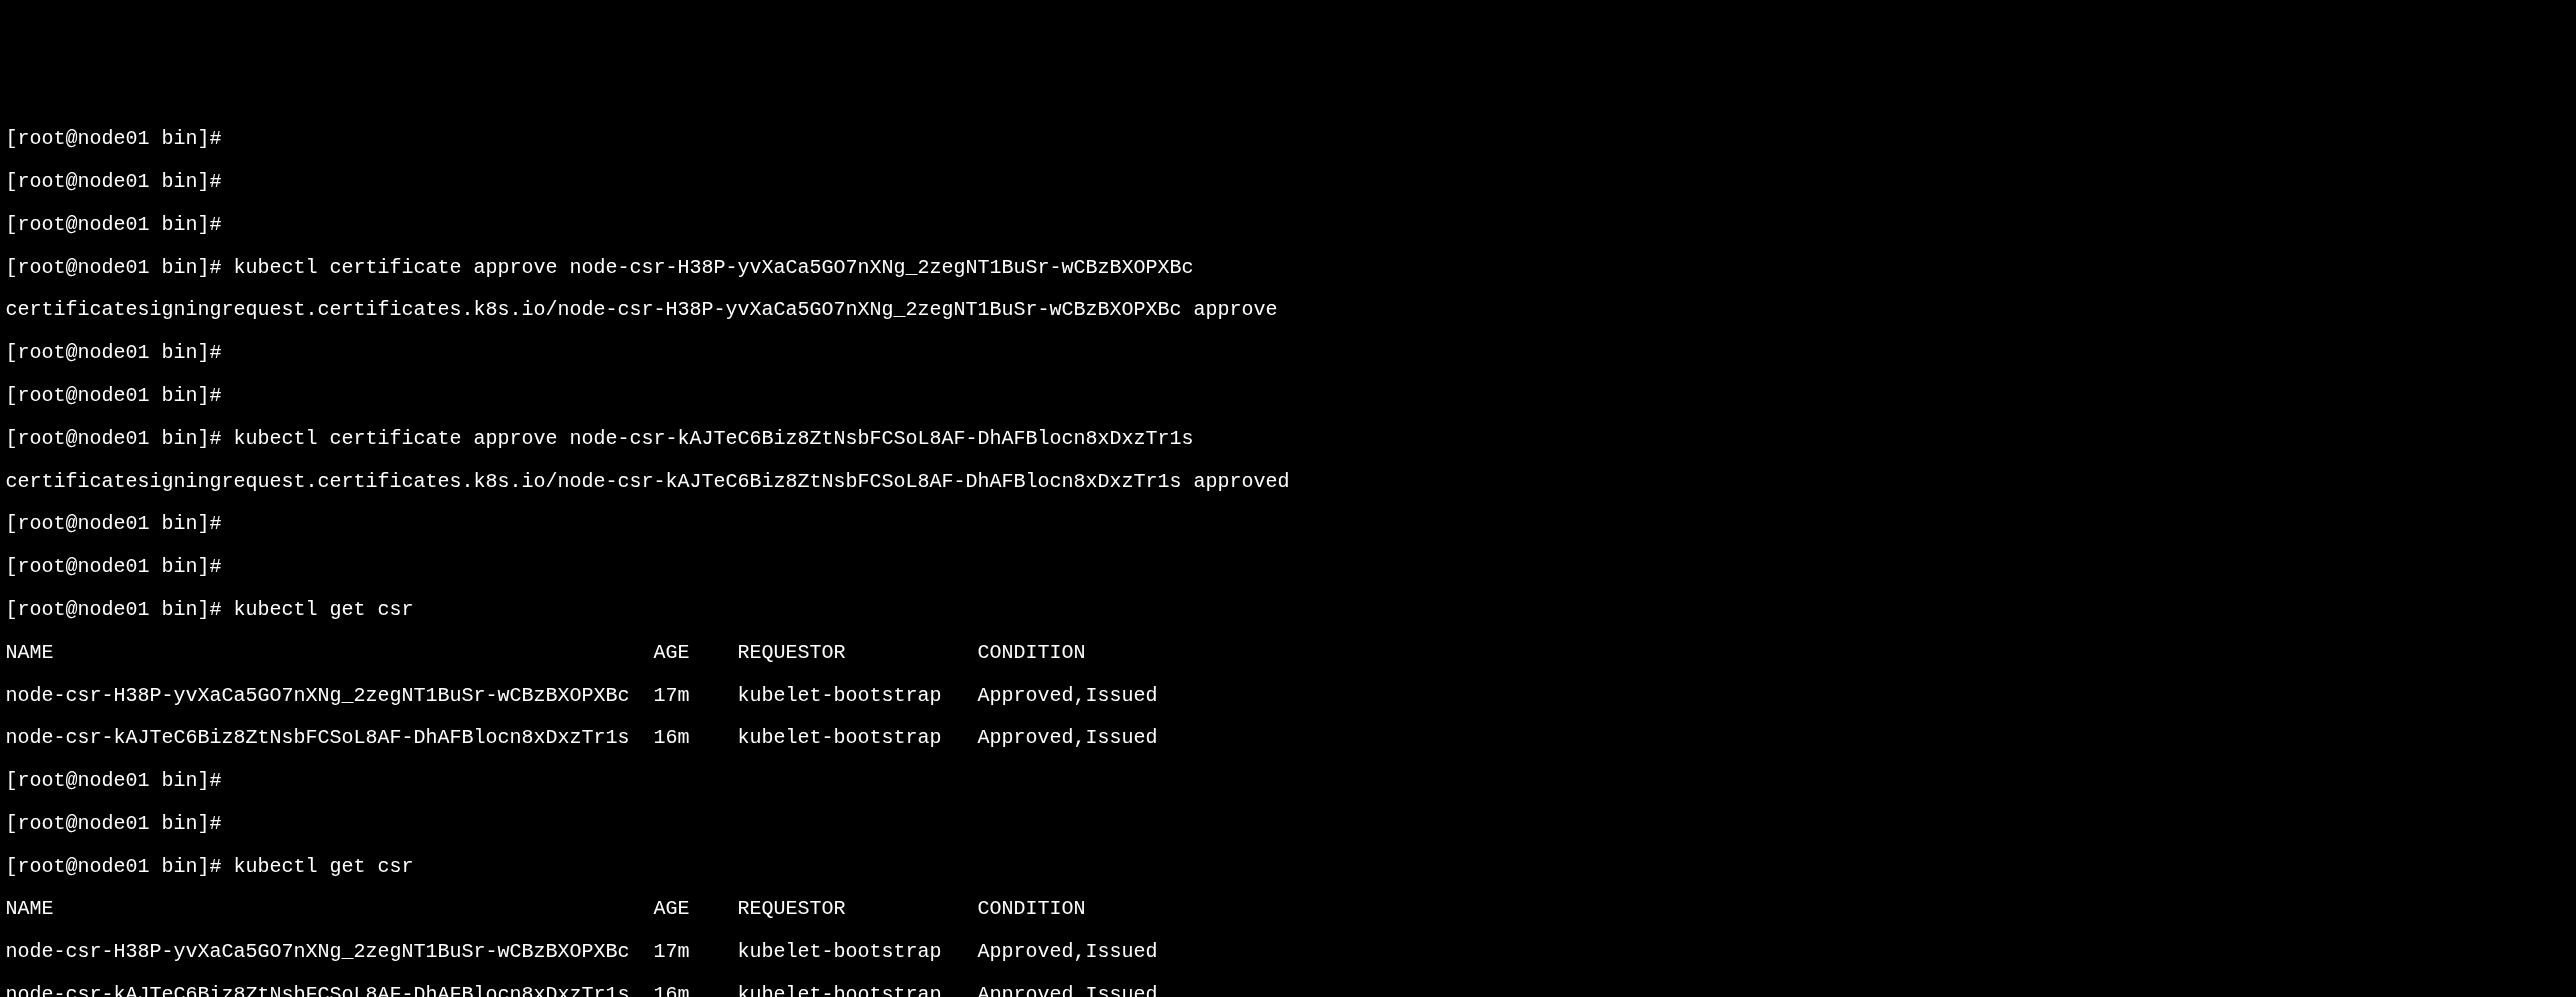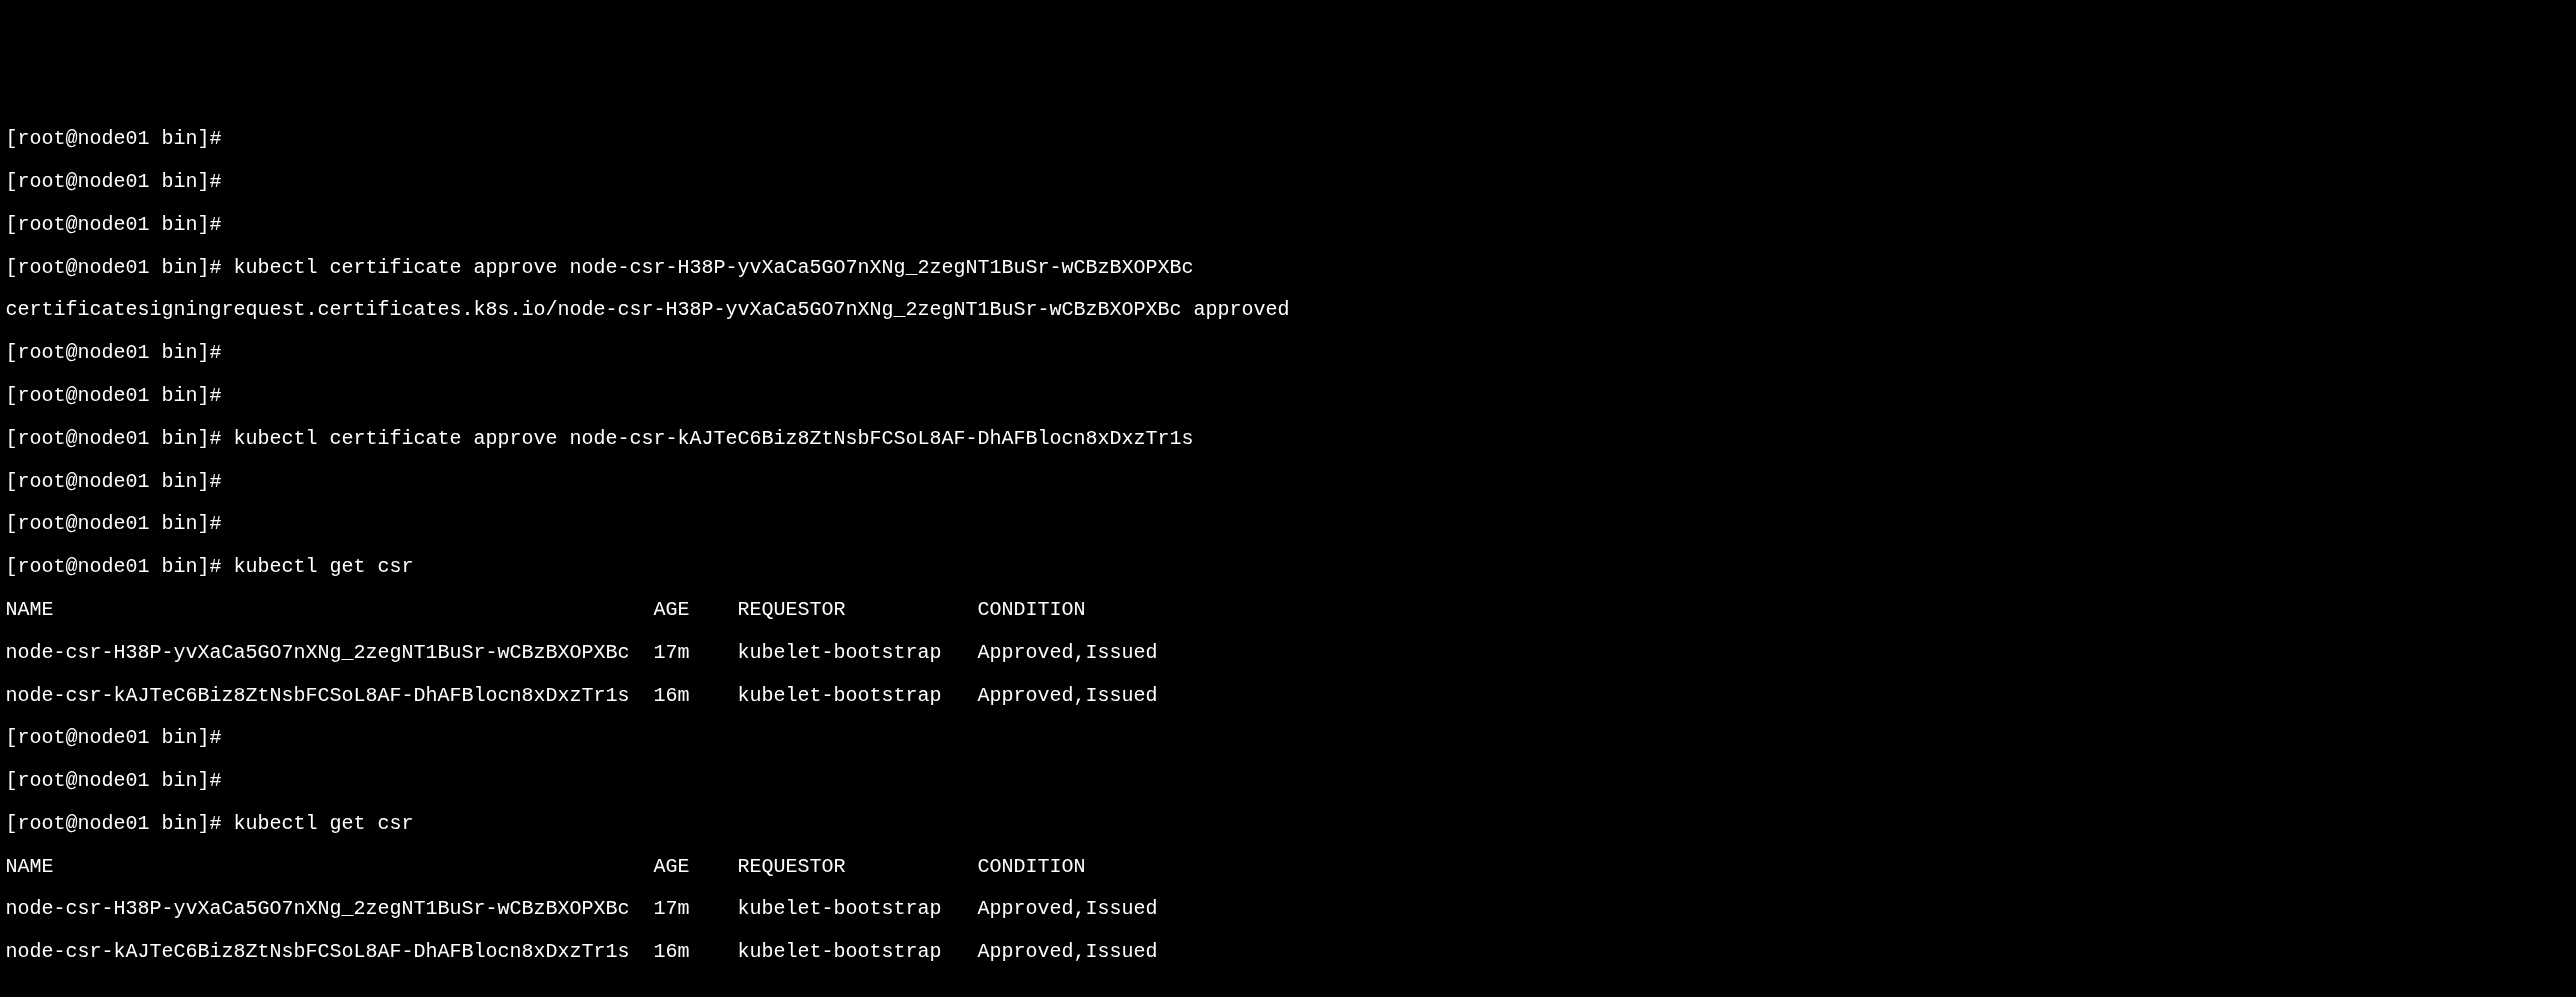--- a/index.html
+++ b/index.html
@@ -21,24 +21,25 @@
 </head>
 <body>
 
 
 
 <div class="terminal">
 <span class="line"><span>[root@node01 bin]# </span></span>
 <span class="line"><span>[root@node01 bin]# </span></span>
 <span class="line"><span>[root@node01 bin]# </span></span>
 <span class="line"><span>[root@node01 bin]# </span><span>kubectl certificate approve node-csr-H38P-yvXaCa5GO7nXNg_2zegNT1BuSr-wCBzBXOPXBc</span></span>
-<span class="line">certificatesigningrequest.certificates.k8s.io/node-csr-H38P-yvXaCa5GO7nXNg_2zegNT1BuSr-wCBzBXOPXBc approved</span>
+<span class="line">certificatesigningrequest.certificates.k8s.io/node-csr-H38P-yvXaCa5GO7nXNg_2zegNT1BuSr-wCBzBXOPXBc approve</span>
 <span class="line"><span>[root@node01 bin]# </span></span>
 <span class="line"><span>[root@node01 bin]# </span></span>
 <span class="line"><span>[root@node01 bin]# </span><span>kubectl certificate approve node-csr-kAJTeC6Biz8ZtNsbFCSoL8AF-DhAFBlocn8xDxzTr1s</span></span>
+<span class="line">certificatesigningrequest.certificates.k8s.io/node-csr-kAJTeC6Biz8ZtNsbFCSoL8AF-DhAFBlocn8xDxzTr1s approved</span>
 <span class="line"><span>[root@node01 bin]# </span></span>
 <span class="line"><span>[root@node01 bin]# </span></span>
 <span class="line"><span>[root@node01 bin]# </span><span>kubectl get csr</span></span>
 <span class="line">NAME                                                  AGE    REQUESTOR           CONDITION</span>
 <span class="line">node-csr-H38P-yvXaCa5GO7nXNg_2zegNT1BuSr-wCBzBXOPXBc  17m    kubelet-bootstrap   Approved,Issued</span>
 <span class="line">node-csr-kAJTeC6Biz8ZtNsbFCSoL8AF-DhAFBlocn8xDxzTr1s  16m    kubelet-bootstrap   Approved,Issued</span>
 <span class="line"><span>[root@node01 bin]# </span></span>
 <span class="line"><span>[root@node01 bin]# </span></span>
 <span class="line"><span>[root@node01 bin]# </span><span>kubectl get csr</span></span>
 <span class="line">NAME                                                  AGE    REQUESTOR           CONDITION</span>

